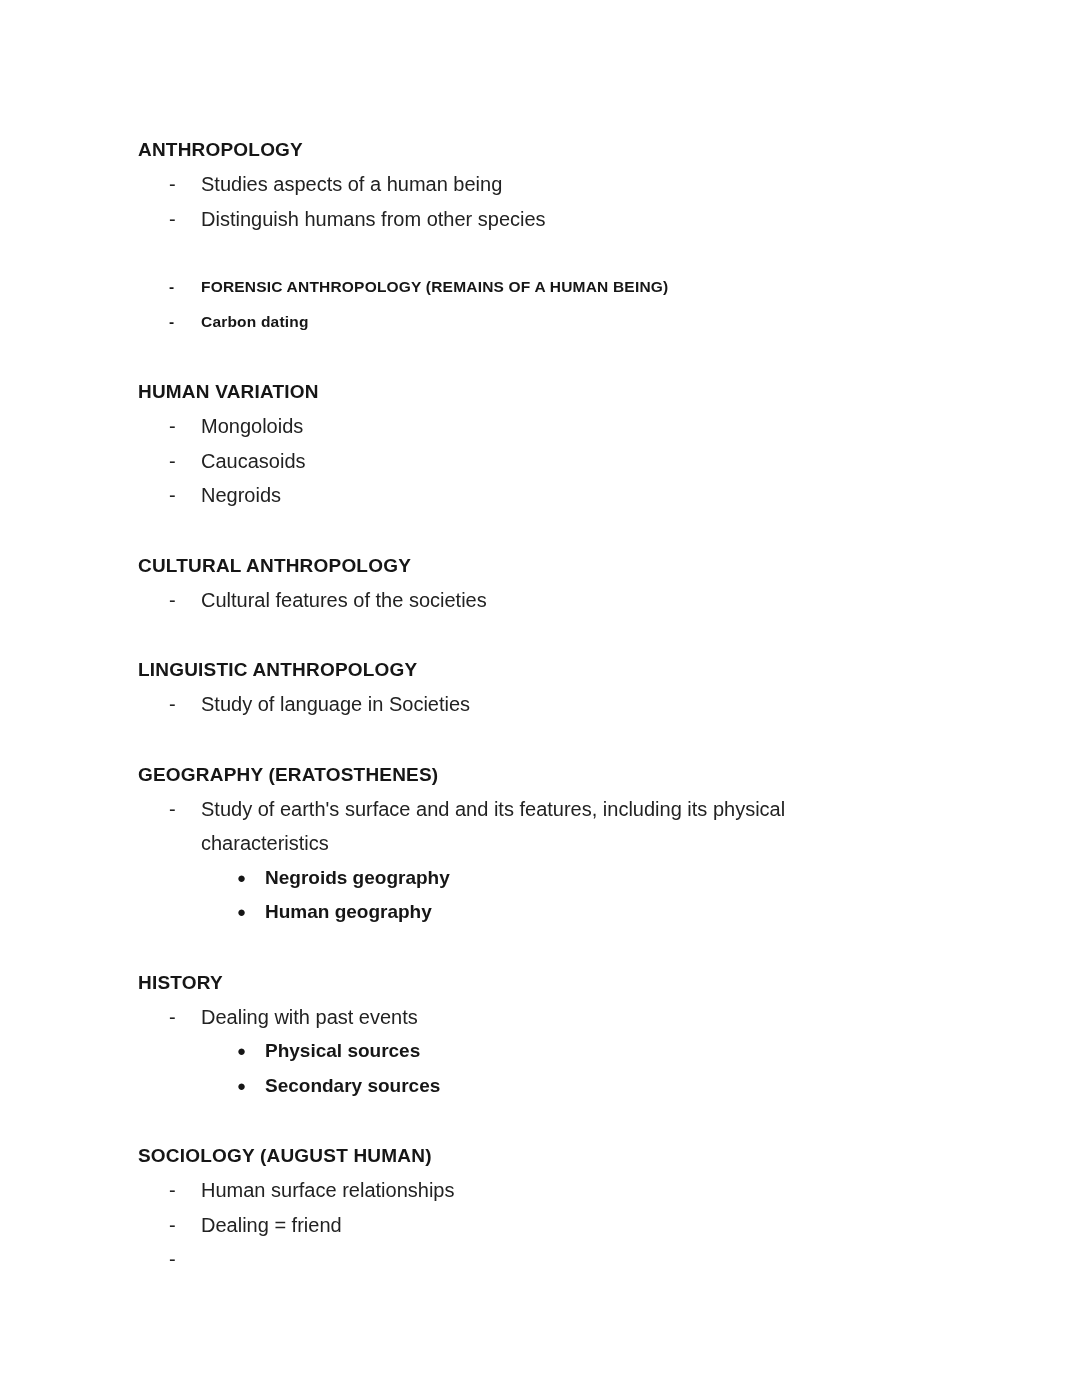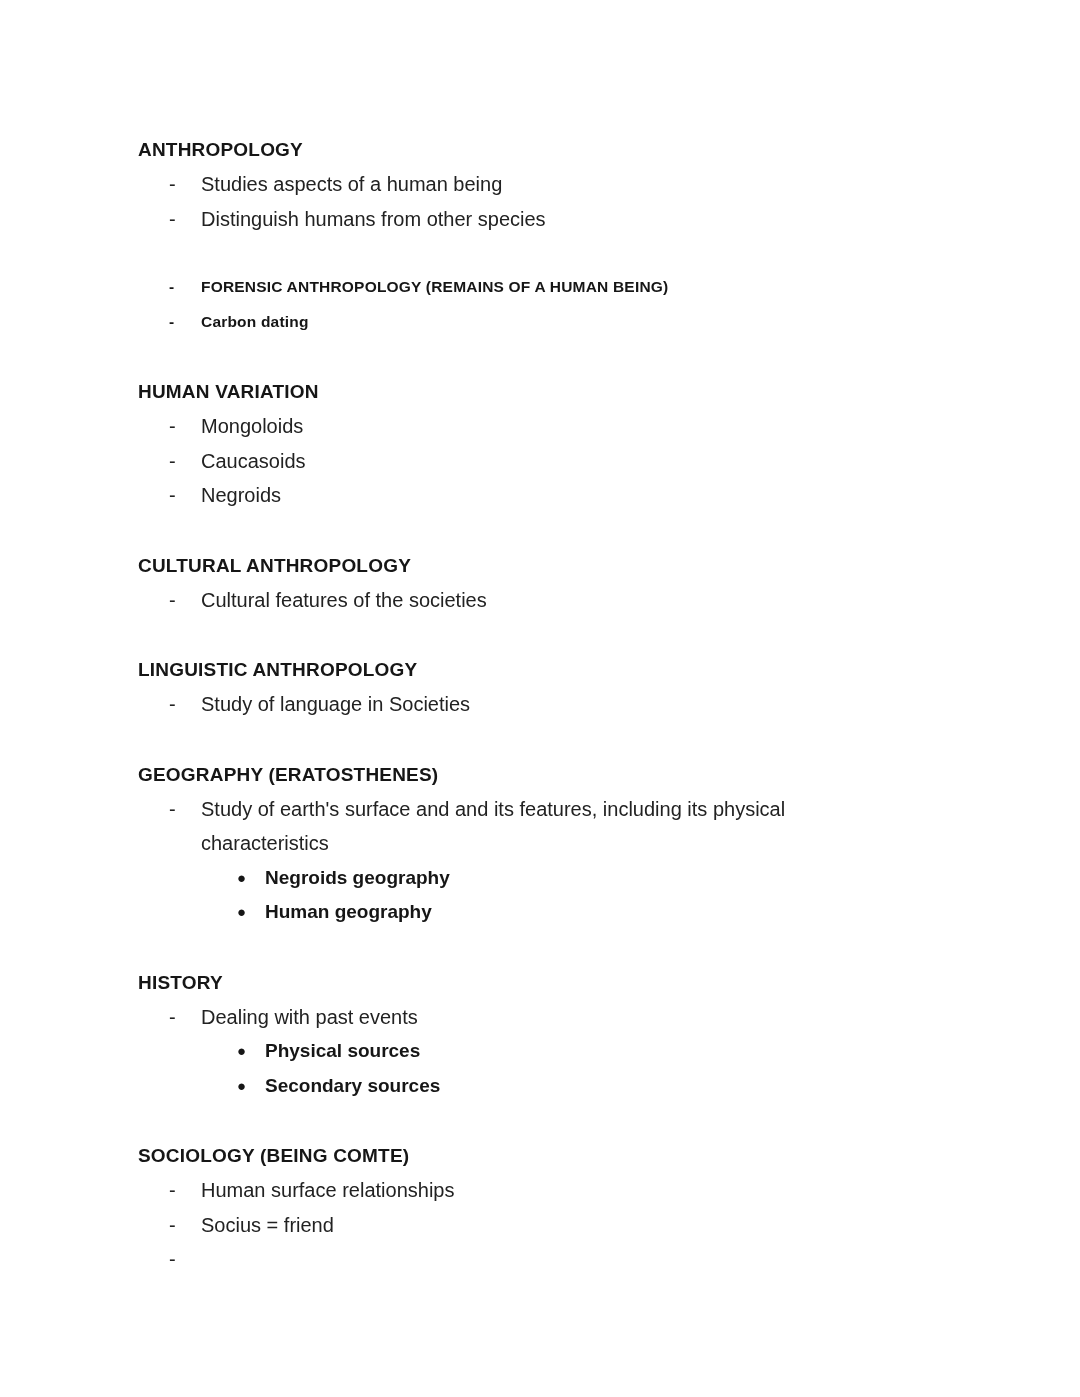--- a/index.html
+++ b/index.html
@@ -136,26 +136,26 @@
       <div class="item bullet bold">
         <span class="marker">●</span>
         <span class="text">Physical sources</span>
       </div>
       <div class="item bullet bold">
         <span class="marker">●</span>
         <span class="text">Secondary sources</span>
       </div>
     </section>
     <section class="section">
-      <h2 class="heading">SOCIOLOGY (BEING COMTE)</h2>
+      <h2 class="heading">SOCIOLOGY (AUGUST HUMAN)</h2>
       <div class="item dash">
         <span class="marker">-</span>
         <span class="text">Human surface relationships</span>
       </div>
       <div class="item dash">
         <span class="marker">-</span>
-        <span class="text">Socius = friend</span>
+        <span class="text">Dealing = friend</span>
       </div>
       <div class="item dash">
         <span class="marker">-</span>
       </div>
     </section>
   </div>
 
 </body></html>

